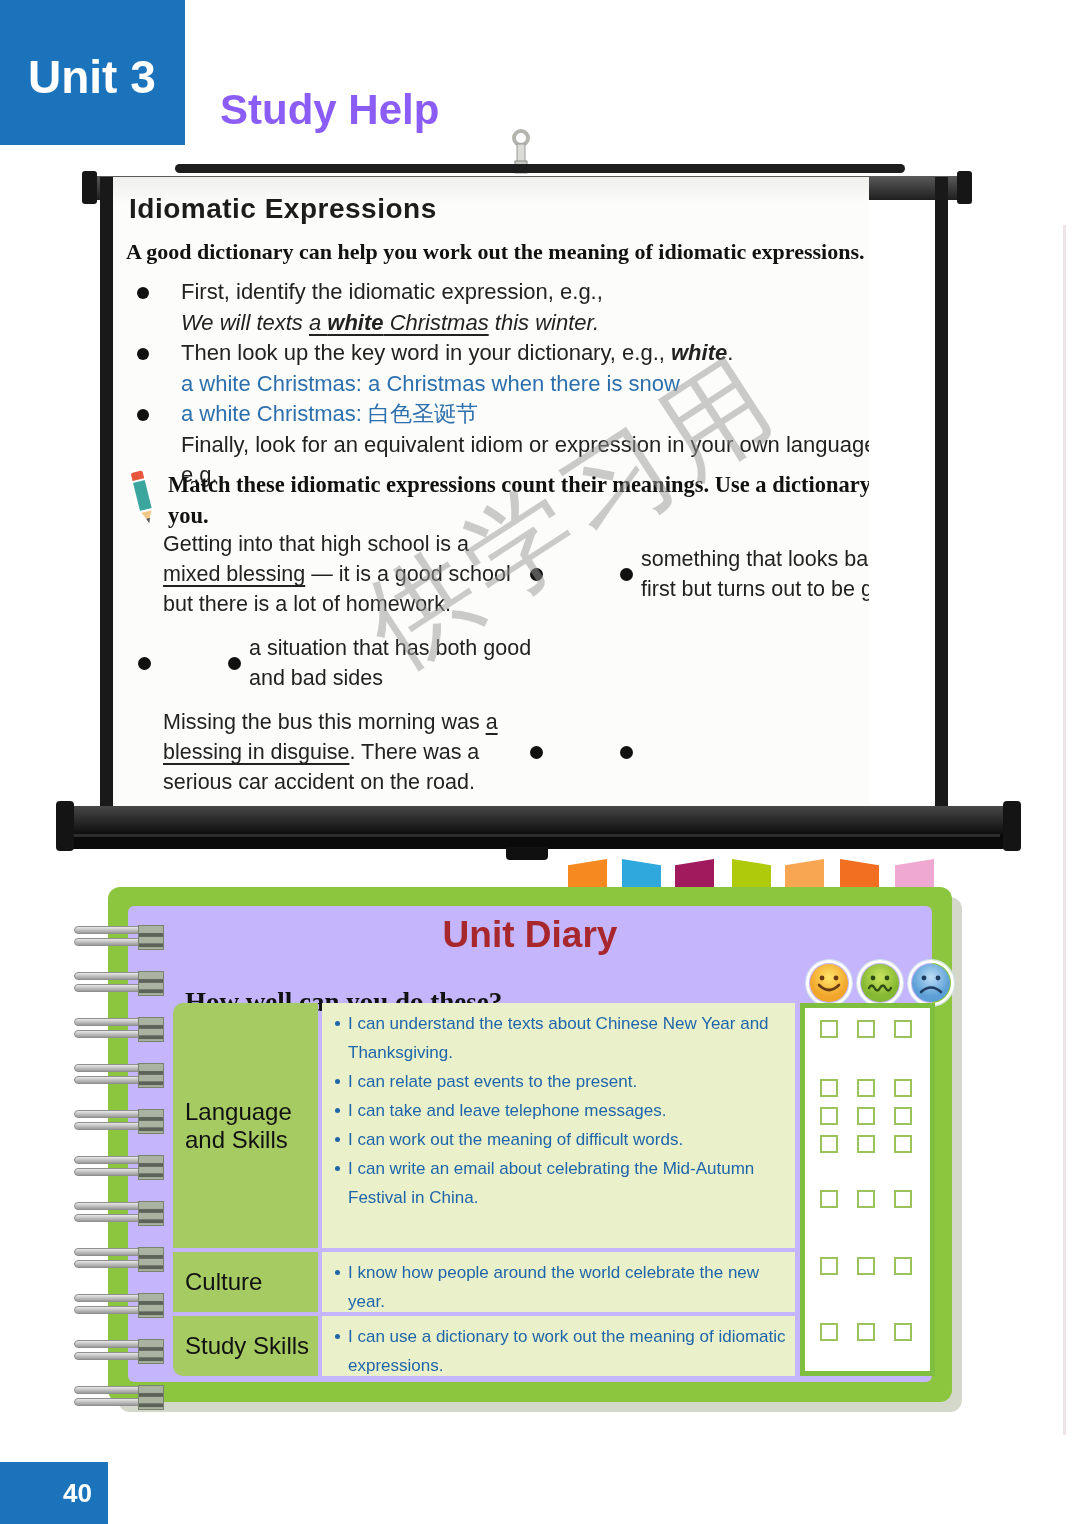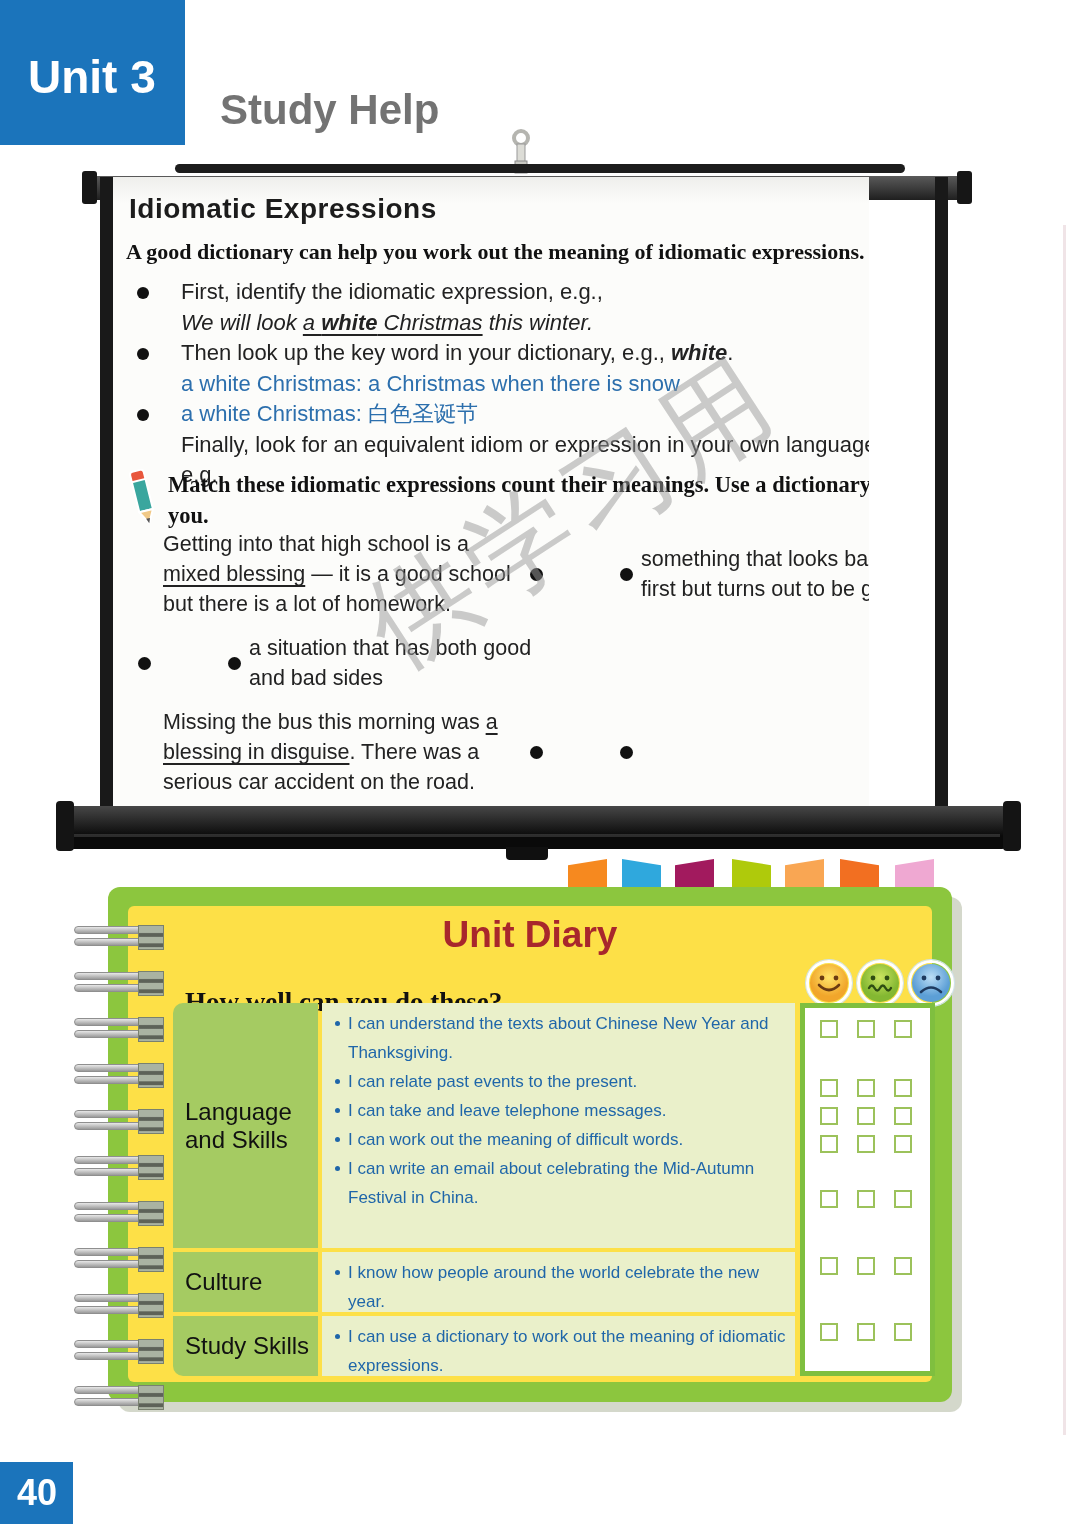--- a/index.html
+++ b/index.html
@@ -2,21 +2,21 @@
 <html><head>
 <meta charset="utf-8">
 <style>
   html,body{margin:0;padding:0;background:#ffffff;}
   .page{position:relative;width:1080px;height:1524px;background:#ffffff;overflow:hidden;
         font-family:"Liberation Sans", sans-serif;color:#222;}
 
   
   .unit-badge{position:absolute;left:0;top:0;width:185px;height:145px;background:#1B74BB;}
   .unit-badge span{position:absolute;left:28px;top:50px;color:#fff;font-size:46px;font-weight:700;}
-  .page-title{position:absolute;left:220px;top:86px;color:#737373;font-size:42px;font-weight:700;}
+  .page-title{position:absolute;left:220px;top:86px;color:#8b5cf6;font-size:42px;font-weight:700;}
 
   
   .hanger-rod{position:absolute;left:175px;top:164px;width:730px;height:9px;background:#1d1d1d;border-radius:5px;}
   .hook{position:absolute;left:508px;top:128px;}
   .top-bar{position:absolute;left:86px;top:176px;width:884px;height:24px;border-radius:4px;
            background:linear-gradient(180deg,#5a5a5a,#1f1f1f);}
   .top-cap{position:absolute;top:171px;width:15px;height:33px;background:#161616;border-radius:3px;}
   .top-cap.left{left:82px}.top-cap.right{left:957px}
   .rail{position:absolute;top:177px;width:13px;height:630px;background:#191919;}
   .rail.left{left:100px}.rail.right{left:935px}
@@ -58,21 +58,21 @@
   .watermark{position:absolute;left:225px;top:400px;font-size:108px;letter-spacing:8px;
              color:#9a9a9a;opacity:.5;transform:rotate(-33deg);transform-origin:left top;
              font-family:"DejaVu Sans", sans-serif;pointer-events:none;}
 
   
   .tab{position:absolute;top:859px;width:39px;height:44px;z-index:0;}
   .tab:nth-child(odd){clip-path:polygon(0 14%,100% 0,100% 100%,0 100%);}
   .tab:nth-child(even){clip-path:polygon(0 0,100% 14%,100% 100%,0 100%);}
   .diary-frame{position:absolute;left:108px;top:887px;width:844px;height:515px;background:#8CC63E;
                border-radius:12px;z-index:1;box-shadow:10px 10px 0 rgba(160,168,140,.45);}
-  .diary-panel{position:absolute;left:128px;top:906px;width:804px;height:476px;background:#fde047;
+  .diary-panel{position:absolute;left:128px;top:906px;width:804px;height:476px;background:#c4b5fd;
                border-radius:6px;z-index:2;}
   .diary-title{position:absolute;left:0;top:8px;width:100%;text-align:center;
                color:#A8272C;font-size:37px;font-weight:700;}
   .diary-sub{position:absolute;left:57px;top:56px;font-family:"Liberation Serif", serif;
              font-weight:700;font-size:27px;color:#111;margin-top:25px;}
   .emoji-row{position:absolute;left:678px;top:54px;display:flex;gap:5px;}
   .emoji{width:40px;height:40px;border-radius:50%;border:3px solid #fff;box-shadow:0 0 0 1px #cfe3ef;}
 
   .diary-table{position:absolute;left:45px;top:97px;width:622px;}
   .d-row{display:flex;margin-bottom:4px;}
@@ -91,22 +91,22 @@
   .cbox{position:absolute;top:0;width:18px;height:18px;border:2px solid #9CC25B;background:#fff;box-sizing:border-box;}
   .cbox.c1{left:15px}.cbox.c2{left:52px}.cbox.c3{left:89px}
 
   .binding{position:absolute;left:74px;width:90px;height:24px;z-index:5;}
   .binding .wire{position:absolute;left:0;width:90px;height:8px;border-radius:4px;
                  background:linear-gradient(180deg,#e8e8e8,#9a9a9a);border:1px solid #8f8f8f;box-sizing:border-box;}
   .binding .w1{top:0}.binding .w2{top:12px}
   .binding .clip{position:absolute;right:0;top:-1px;width:26px;height:25px;border:1px solid #79816f;box-sizing:border-box;
                  background:linear-gradient(180deg,#aab3a2 0 28%,#5d6258 33% 45%,#aab3a2 50% 72%,#5d6258 78% 90%,#aab3a2 94%);}
 
-  .page-number{position:absolute;left:0;top:1462px;width:73px;height:62px;background:#1B74BB;
-               color:#fff;font-size:36px;font-weight:700;display:flex;align-items:center;justify-content:flex-end;
+  .page-number{position:absolute;left:0;top:1462px;width:108px;height:62px;background:#1B74BB;
+               color:#fff;font-size:26px;font-weight:700;display:flex;align-items:center;justify-content:flex-end;
                padding-right:16px;box-sizing:border-box;}
   .edge-artifact{position:absolute;left:1063px;top:225px;width:3px;height:1210px;background:#d9bcc4;opacity:.4;}
 </style>
 </head>
 <body>
 
 <div class="page">
 
   <div class="unit-badge">
     <span>Unit 3</span>
@@ -129,21 +129,21 @@
 
   <div class="screen-surface">
     <div class="scr-heading">Idiomatic Expressions</div>
     <div class="scr-intro">A good dictionary can help you work out the meaning of idiomatic expressions.</div>
 
     <div class="steps">
       <div class="step">
         <span class="dot-bullet"></span>
         <div class="step-lines">
           <div><span>First, identify the idiomatic expression, e.g.,</span></div>
-          <div><span class="seg-i">We will look </span><span class="seg-i seg-u">a </span><span class="seg-b seg-i seg-u">white</span><span class="seg-i seg-u"> Christmas</span><span class="seg-i"> this winter.</span></div>
+          <div><span class="seg-i">We will texts </span><span class="seg-i seg-u">a </span><span class="seg-b seg-i seg-u">white</span><span class="seg-i seg-u"> Christmas</span><span class="seg-i"> this winter.</span></div>
         </div>
       </div>
       <div class="step">
         <span class="dot-bullet"></span>
         <div class="step-lines">
           <div><span>Then look up the key word in your dictionary, e.g., </span><span class="seg-b seg-i">white</span><span>.</span></div>
           <div><span class="seg-blue">a white Christmas: a Christmas when there is snow</span></div>
         </div>
       </div>
       <div class="step">

